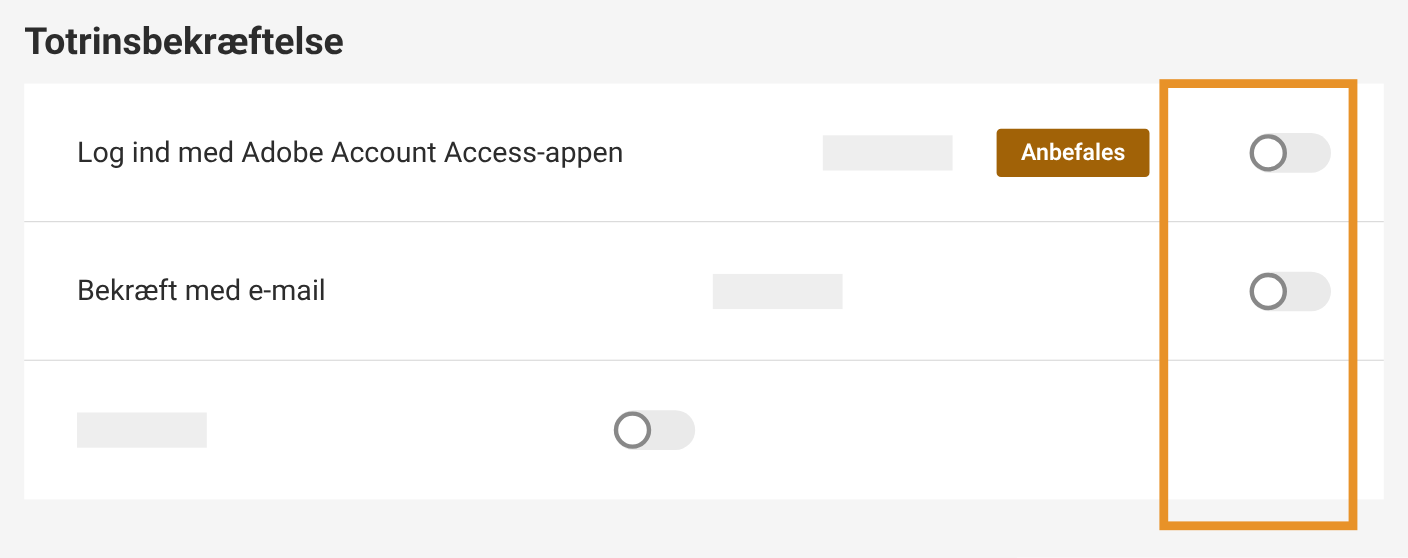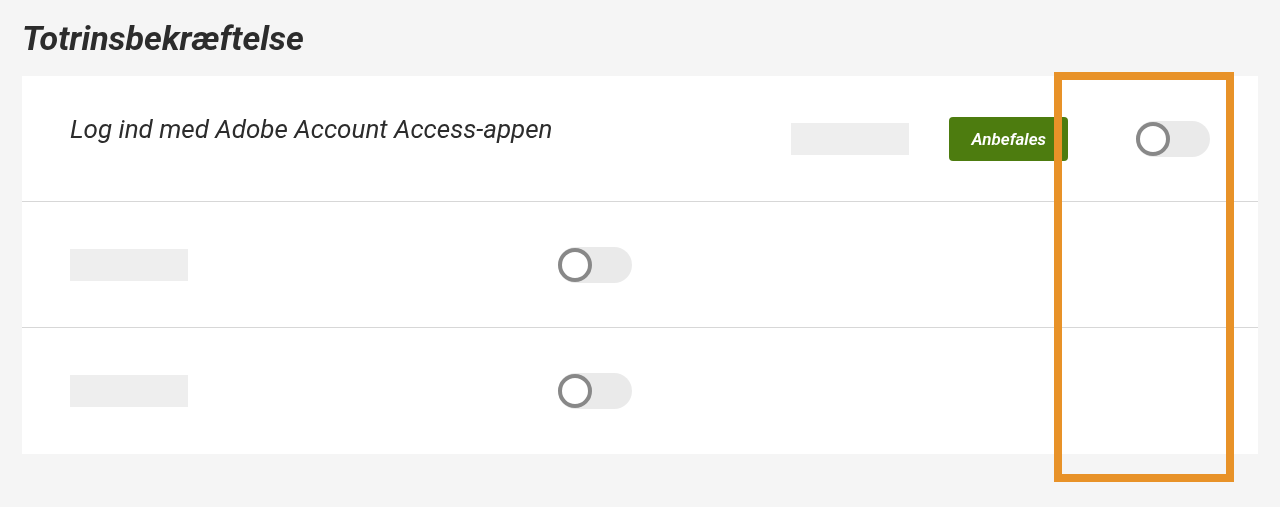--- a/index.html
+++ b/index.html
@@ -1,19 +1,18 @@
 <!DOCTYPE html>
 <html><head>
   <meta charset="utf-8">
   <style>
     * {
       margin: 0;
       padding: 0;
       box-sizing: border-box;
-      font-style: italic;
     }
     body {
       font-family: -apple-system, BlinkMacSystemFont, "Segoe UI", Roboto, Helvetica, Arial, sans-serif;
       background-color: #f5f5f5;
       width: 1280px;
       height: 507px;
       overflow: hidden;
     }
     .container {
       padding: 18px 22px;
@@ -24,20 +23,21 @@
       font-weight: 700;
       color: #2c2c2c;
       margin-bottom: 18px;
     }
     .panel {
       background-color: #ffffff;
       position: relative;
     }
     .setting-row {
       display: flex;
+      align-items: center;
       padding: 38px 48px;
       border-bottom: 1px solid #d7d7d7;
       min-height: 126px;
     }
     .setting-row:last-child {
       border-bottom: none;
     }
     .setting-label {
       font-size: 26px;
       color: #2c2c2c;
@@ -47,27 +47,27 @@
     .placeholder-bar {
       width: 118px;
       height: 32px;
       background-color: #eeeeee;
       margin-right: 40px;
     }
     .badge {
       display: inline-flex;
       align-items: center;
       justify-content: center;
-      background-color: #4d7c0f;
+      background-color: #a16207;
       color: #ffffff;
-      font-size: 17px;
+      font-size: 21px;
       font-weight: 600;
       padding: 10px 22px;
       border-radius: 4px;
-      margin-right: 68px;
+      margin-right: 91px;
       height: 44px;
     }
     .spacer-badge {
       width: 170px;
       margin-right: 160px;
     }
     .toggle {
       position: relative;
       width: 74px;
       height: 36px;
@@ -113,20 +113,21 @@
       <div class="row-right">
         <div class="placeholder-bar"></div>
         <div class="badge">Anbefales</div>
         <div class="toggle">
           <div class="toggle-knob"></div>
         </div>
       </div>
     </div>
 
     <div class="setting-row">
+      <div class="setting-label">Bekræft med e-mail</div>
       <div class="row-right">
         <div class="placeholder-bar"></div>
         <div class="spacer-badge"></div>
         <div class="toggle">
           <div class="toggle-knob"></div>
         </div>
       </div>
     </div>
 
     <div class="setting-row">

